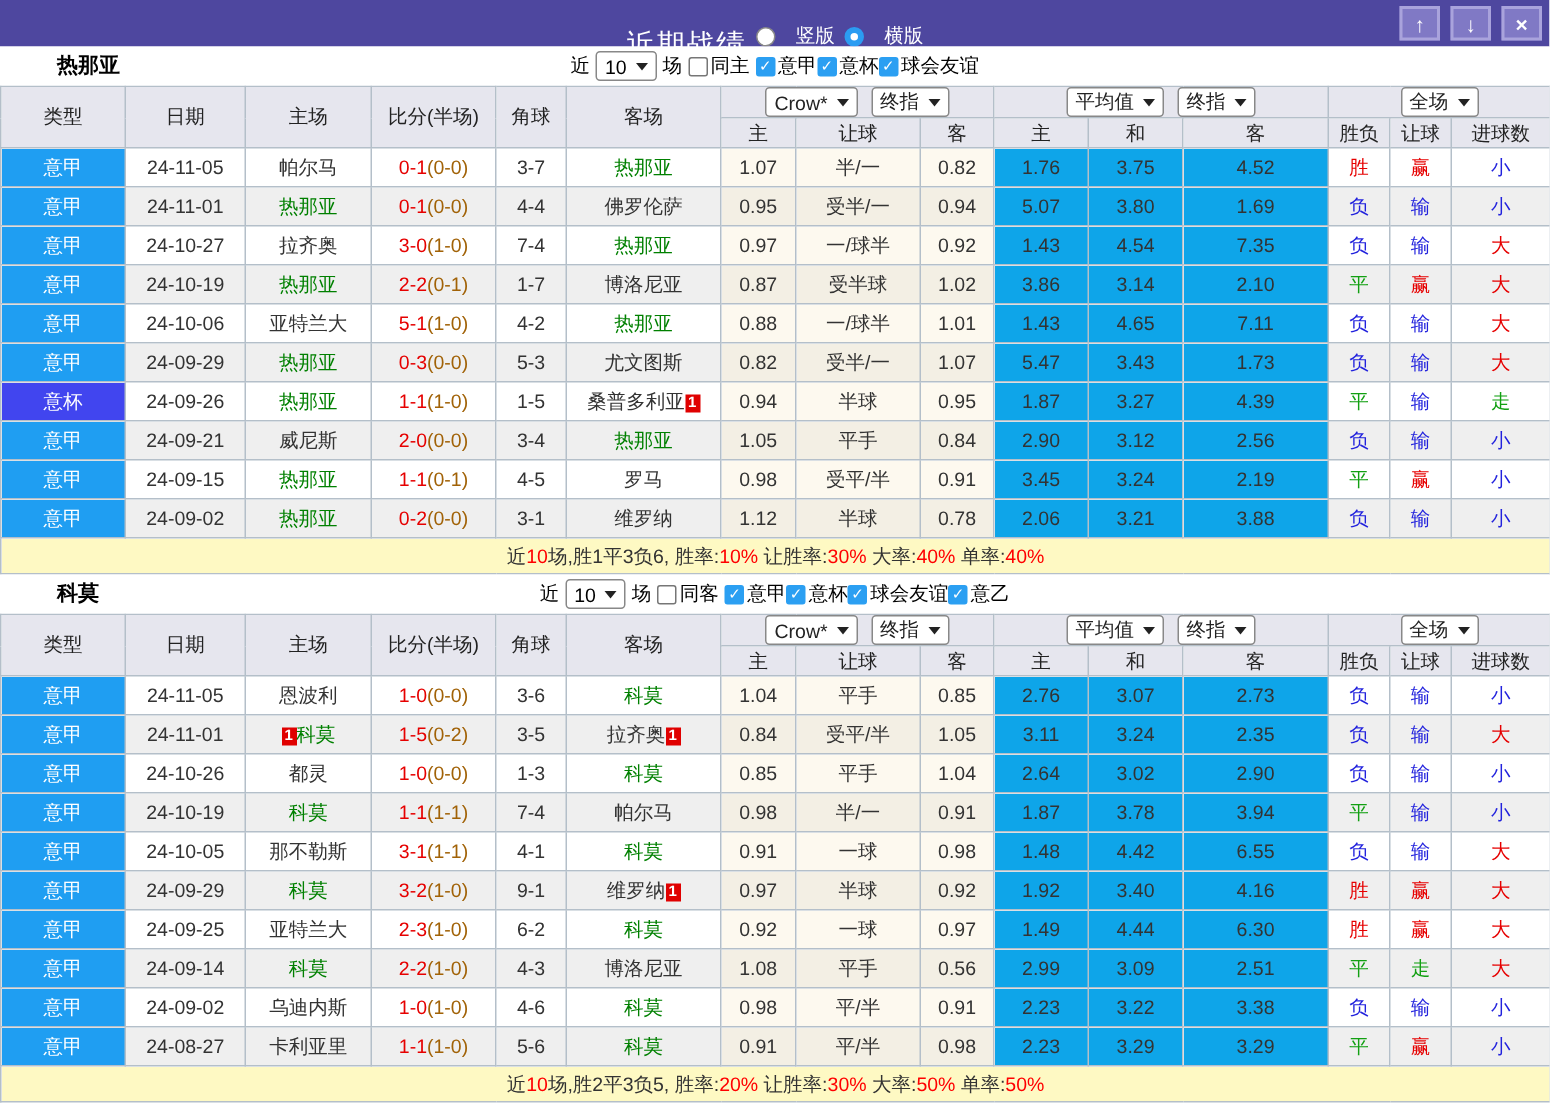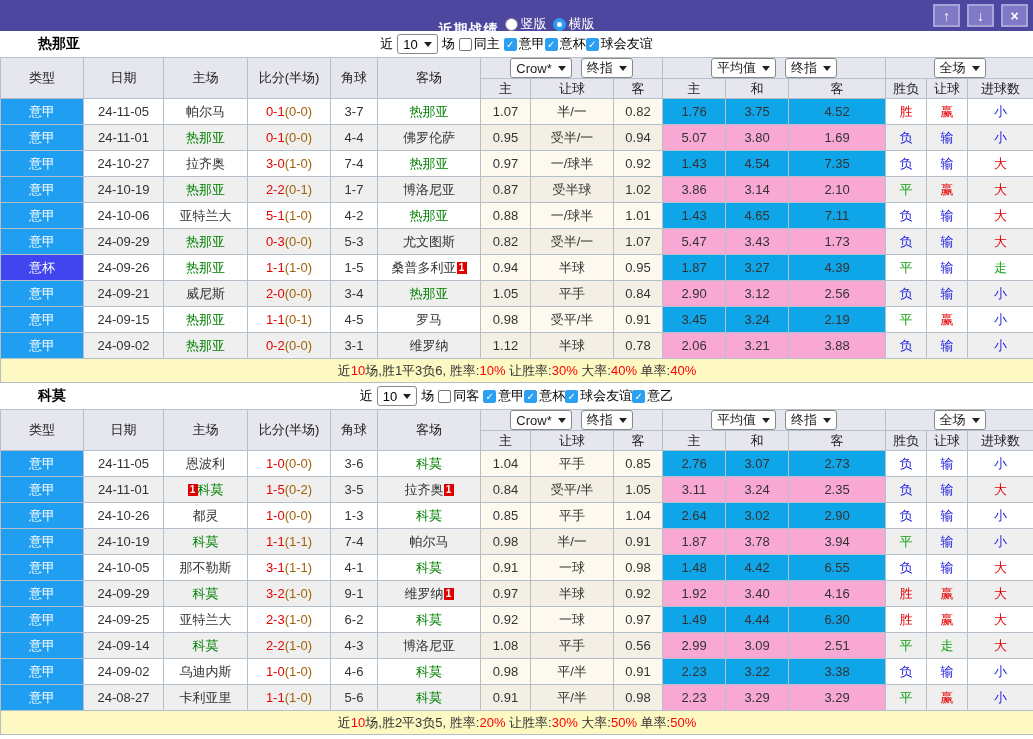--- a/index.html
+++ b/index.html
@@ -5,22 +5,22 @@
   * { box-sizing: border-box; }
   body {
     margin: 0; width: 1033px; height: 739px; overflow: hidden;
     font-family: "Liberation Sans", "DejaVu Sans", sans-serif;
     font-size: 13px; color: #333; background: #fff;
   }
   
   .titlebar { height: 31px; background: #4e479f; position: relative;
     display: flex; align-items: center; justify-content: center; }
   .tb-center { display: flex; align-items: center; gap: 6px; color: #fff; }
-  .tb-title { font-weight: bold; font-size: 14px; letter-spacing: 1px; margin-top: 28px; }
-  .radio-item { display: inline-flex; align-items: center; gap: 3px; cursor: pointer; margin-top: 17px; }
+  .tb-title { font-weight: normal; font-size: 19px; letter-spacing: 1px; margin-top: 28px; }
+  .radio-item { display: inline-flex; align-items: center; gap: 14px; cursor: pointer; margin-top: 17px; }
   .radio { width: 13px; height: 13px; border-radius: 50%; background: #fff;
     border: 1px solid #888; display: inline-block; }
   .radio.sel { border: 4px solid #2b9cf2; }
   .winbtns { position: absolute; right: 5px; top: 4px; display: flex; gap: 7px; }
   .winbtn { width: 27px; height: 23px; background: #8079c5; border: 2px solid #a9a3dc;
     color: #fff; font-weight: bold; display: flex; align-items: center;
     justify-content: center; font-size: 14px; cursor: pointer; }
   
   .section-header { height: 26px; position: relative; display: flex;
     align-items: center; justify-content: center; background: #fff; }
@@ -45,21 +45,21 @@
   .hdr-selects { display: flex; justify-content: center; align-items: center; gap: 9px; }
   tbody td { height: 26px; }
   tfoot td { height: 24px; background: #fef9c3; }
   .c-type { background: #1f9ef2; color: #fff; }
   .c-type.cup { background: #4145ef; }
   tr.odd .c-plain, tr.odd .c-res { background: #fff; }
   tr.even .c-plain, tr.even .c-res { background: #efefef; }
   tr.odd .c-odds { background: #fdf9ef; }
   tr.even .c-odds { background: #f3efe4; }
   tr.odd .c-avg { background: #0ea5e9; }
-  tr.even .c-avg { background: #f9a8d4; }
+  tr.even .c-avg { background: #0ea5e9; }
   .hl { color: #008000; }
   .sc { color: #e60000; }
   .hf { color: #a16207; }
   .badge { display: inline-block; background: #e00000; color: #fff; font-size: 10px;
     line-height: 12px; min-width: 10px; height: 12px; font-weight: bold;
     vertical-align: 1px; padding: 0 1px; }
   .r-win { color: #e60000; } .r-draw { color: #12a012; } .r-lose { color: #2222dd; }
   .summary-cell span.red { color: #f00; }
 </style>
 </head>

